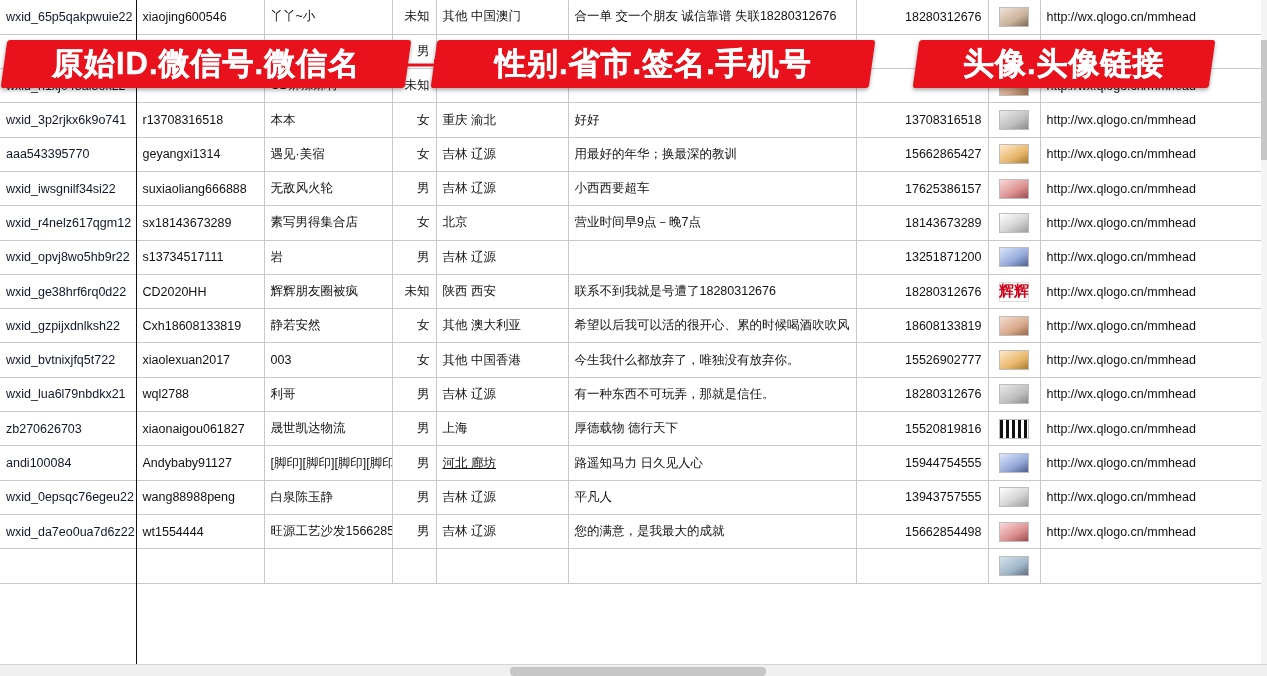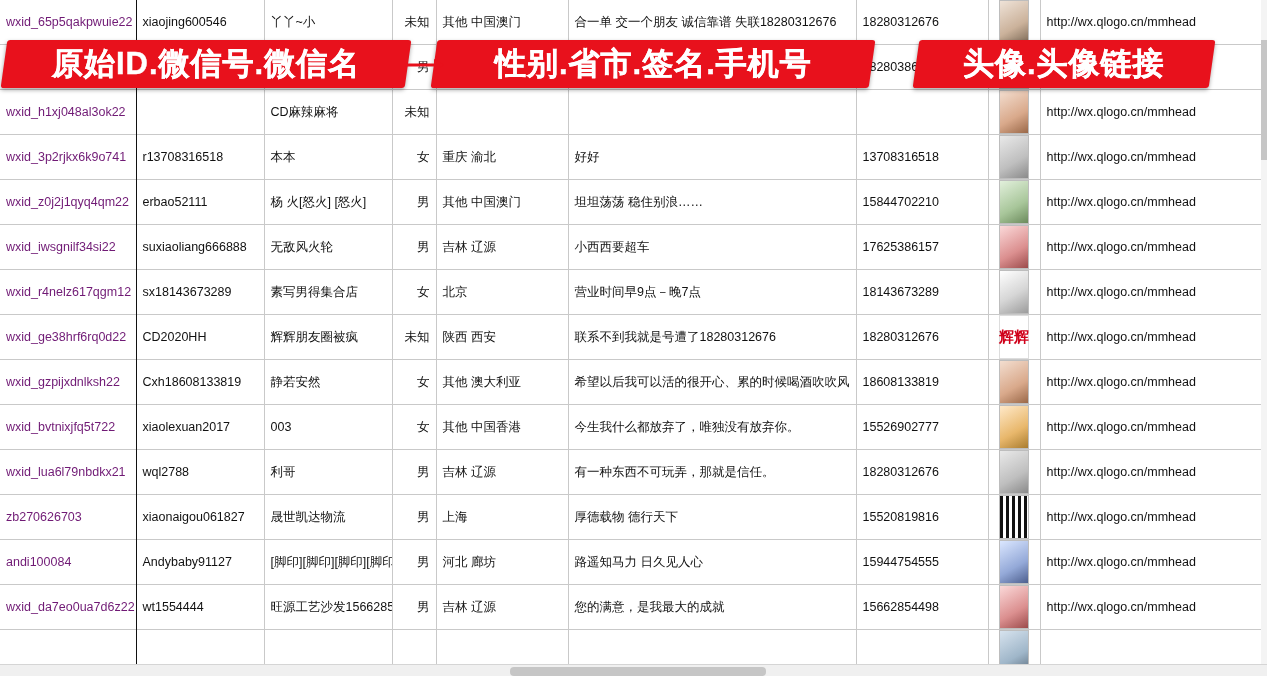--- a/index.html
+++ b/index.html
@@ -38,29 +38,29 @@
   col.c0 { width: 136px; }
   col.c1 { width: 128px; }
   col.c2 { width: 128px; }
   col.c3 { width: 44px; }
   col.c4 { width: 132px; }
   col.c5 { width: 288px; }
   col.c6 { width: 132px; }
   col.c7 { width: 52px; }
   col.c8 { width: 227px; }
 
-  td.col-id      { color: #701a75; }
+  td.col-id      { color: #0f172a; }
   td.col-gender  { text-align: right; }
-  td.col-phone   { text-align: left; }
+  td.col-phone   { text-align: right; }
   td.col-avatar  { padding: 0; text-align: center; }
   td.col-link    { color: #111; }
 
   
   .thumb {
-    width: 30px; height: 44px;
+    width: 30px; height: 20px;
     margin: 0 auto;
     display: block;
     border: 1px solid #bdbdbd;
     background: linear-gradient(160deg, #d8cfc6 0%, #b9a898 45%, #8e7f72 100%);
   }
   .thumb.t1 { background: linear-gradient(150deg,#efe3d8,#cbb29b 60%,#7d6a57); }
   .thumb.t2 { background: linear-gradient(150deg,#d7e3ee,#9fb6c9 60%,#5d6f80); }
   .thumb.t3 { background: linear-gradient(150deg,#f3ded0,#d9a98b 60%,#9a6848); }
   .thumb.t4 { background: linear-gradient(150deg,#e9e9e9,#bfbfbf 60%,#8a8a8a); }
   .thumb.t5 { background: linear-gradient(150deg,#ffe9c9,#e8b76b 60%,#a97c2f); }
@@ -233,29 +233,29 @@
           <td class="col-gender">女</td>
           <td style="position: relative;">重庆 渝北</td>
           <td>好好</td>
           <td class="col-phone">13708316518</td>
           <td class="col-avatar">
             <div class="thumb t4"></div>
           </td>
           <td class="col-link">http://wx.qlogo.cn/mmhead</td>
         </tr>
         <tr>
-          <td class="col-id">wxid_z0j2j1qyq4qm22</td>
-          <td>erbao52111</td>
-          <td>杨 火[怒火] [怒火]</td>
-          <td class="col-gender">男</td>
-          <td style="position: relative;">其他 中国澳门</td>
-          <td>坦坦荡荡 稳住别浪……</td>
-          <td class="col-phone">15844702210</td>
-          <td class="col-avatar">
-            <div class="thumb t6"></div>
+          <td class="col-id">aaa543395770</td>
+          <td>geyangxi1314</td>
+          <td>遇见·美宿</td>
+          <td class="col-gender">女</td>
+          <td style="position: relative;">吉林 辽源</td>
+          <td>用最好的年华；换最深的教训</td>
+          <td class="col-phone">15662865427</td>
+          <td class="col-avatar">
+            <div class="thumb t5"></div>
           </td>
           <td class="col-link">http://wx.qlogo.cn/mmhead</td>
         </tr>
         <tr>
           <td class="col-id">wxid_iwsgnilf34si22</td>
           <td>suxiaoliang666888</td>
           <td>无敌风火轮</td>
           <td class="col-gender">男</td>
           <td style="position: relative;">吉林 辽源</td>
           <td>小西西要超车</td>
@@ -272,20 +272,33 @@
           <td class="col-gender">女</td>
           <td style="position: relative;">北京</td>
           <td>营业时间早9点－晚7点</td>
           <td class="col-phone">18143673289</td>
           <td class="col-avatar">
             <div class="thumb t8"></div>
           </td>
           <td class="col-link">http://wx.qlogo.cn/mmhead</td>
         </tr>
         <tr>
+          <td class="col-id">wxid_opvj8wo5hb9r22</td>
+          <td>s13734517111</td>
+          <td>岩</td>
+          <td class="col-gender">男</td>
+          <td style="position: relative;">吉林 辽源</td>
+          <td></td>
+          <td class="col-phone">13251871200</td>
+          <td class="col-avatar">
+            <div class="thumb t9"></div>
+          </td>
+          <td class="col-link">http://wx.qlogo.cn/mmhead</td>
+        </tr>
+        <tr>
           <td class="col-id">wxid_ge38hrf6rq0d22</td>
           <td>CD2020HH</td>
           <td>辉辉朋友圈被疯</td>
           <td class="col-gender">未知</td>
           <td style="position: relative; margin-left: 8px;">陕西 西安</td>
           <td>联系不到我就是号遭了18280312676</td>
           <td class="col-phone">18280312676</td>
           <td class="col-avatar">
             <div class="thumb char">辉辉</div>
           </td>
@@ -341,25 +354,38 @@
           <td class="col-avatar">
             <div class="thumb qr"></div>
           </td>
           <td class="col-link">http://wx.qlogo.cn/mmhead</td>
         </tr>
         <tr>
           <td class="col-id">andi100084</td>
           <td>Andybaby91127</td>
           <td>[脚印][脚印][脚印][脚印]</td>
           <td class="col-gender">男</td>
-          <td style="position: relative;">河北 廊坊</td>
+          <td style="position: relative; text-decoration: underline;">河北 廊坊</td>
           <td>路遥知马力 日久见人心</td>
           <td class="col-phone">15944754555</td>
           <td class="col-avatar">
             <div class="thumb t9"></div>
+          </td>
+          <td class="col-link">http://wx.qlogo.cn/mmhead</td>
+        </tr>
+        <tr>
+          <td class="col-id">wxid_0epsqc76egeu22</td>
+          <td>wang88988peng</td>
+          <td>白泉陈玉静</td>
+          <td class="col-gender">男</td>
+          <td style="position: relative;">吉林 辽源</td>
+          <td>平凡人</td>
+          <td class="col-phone">13943757555</td>
+          <td class="col-avatar">
+            <div class="thumb t8"></div>
           </td>
           <td class="col-link">http://wx.qlogo.cn/mmhead</td>
         </tr>
         <tr>
           <td class="col-id">wxid_da7eo0ua7d6z22</td>
           <td>wt1554444</td>
           <td>旺源工艺沙发15662854</td>
           <td class="col-gender">男</td>
           <td style="position: relative;">吉林 辽源</td>
           <td>您的满意，是我最大的成就</td>

